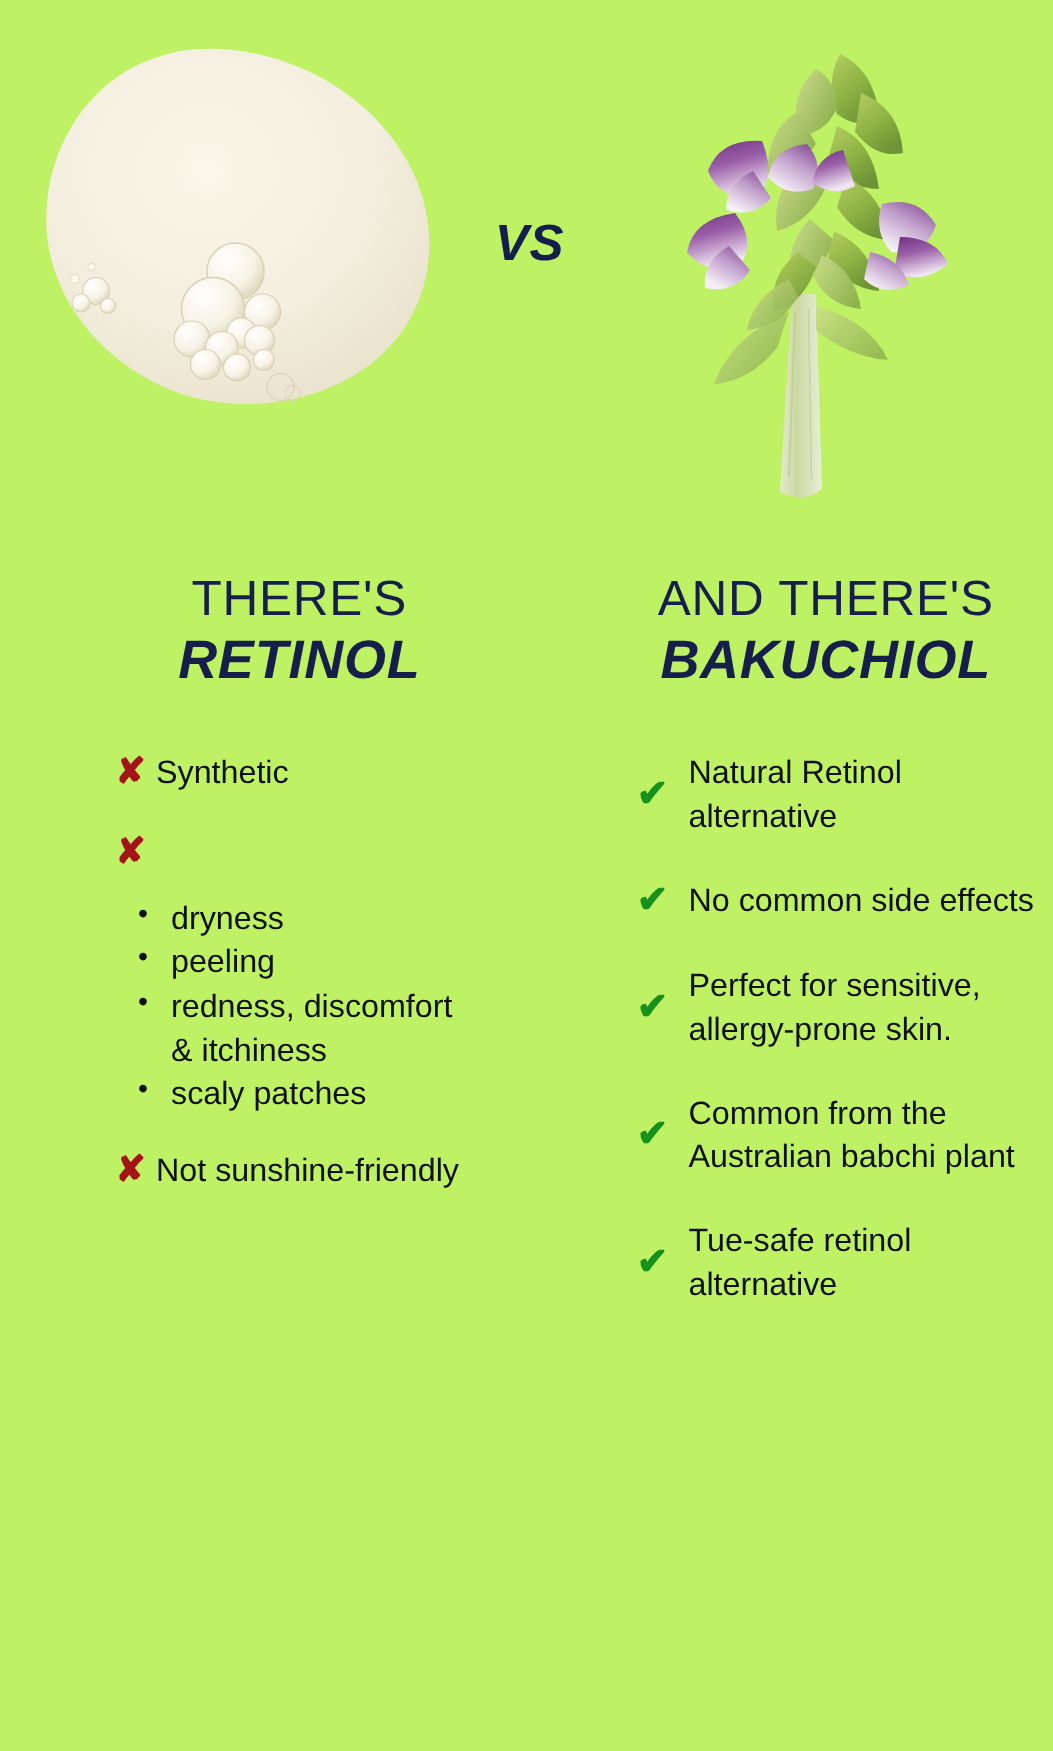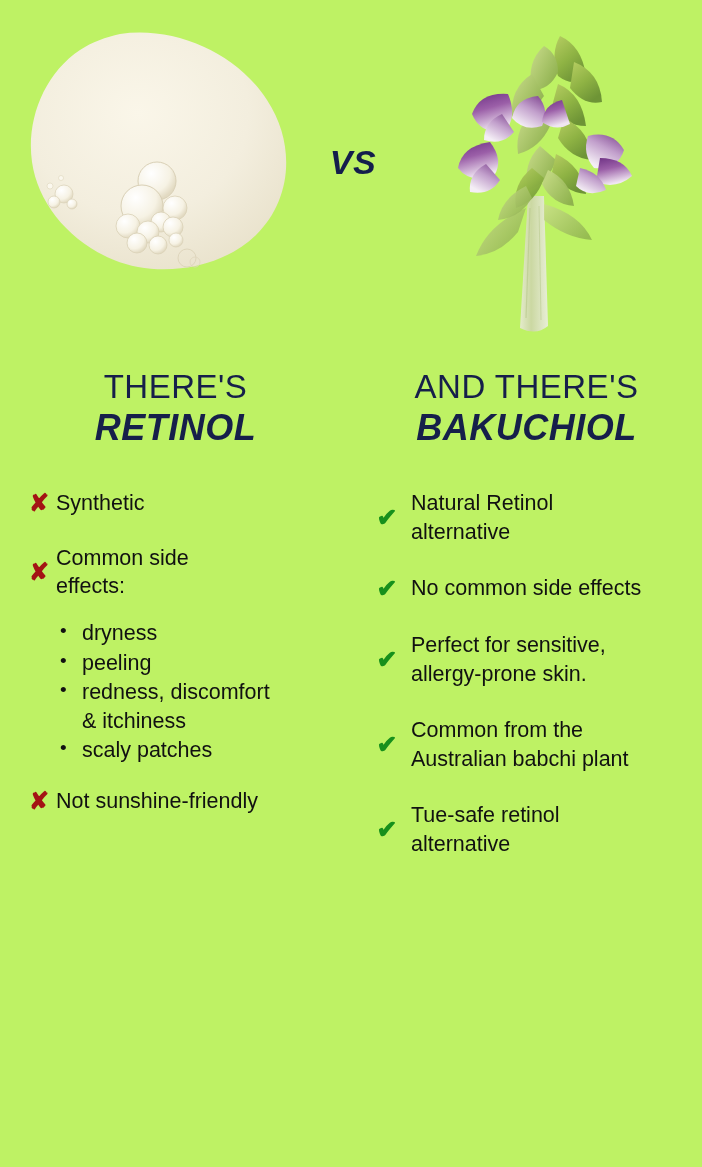--- a/index.html
+++ b/index.html
@@ -22,42 +22,42 @@
     text-align:center;
     font-size:34px; font-weight:bold; font-style:italic;
     color:#141E4C; letter-spacing:0.5px;
   }
 
   .plant-wrap { position:absolute; left:440px; top:18px; width:214px; height:318px; }
   .plant-svg { display:block; width:214px; height:318px; }
 
   
   .columns { position:absolute; left:0; top:370px; width:702px; }
-  .col { position:absolute; top:0; }
+  .col { position:absolute; top:12px;padding-left:48px; }
   .col-left  { left:0px;   width:351px; }
   .col-right { left:351px; width:351px; }
 
   .head { text-align:center; color:#161F4A; line-height:1.06; }
   .head-small { font-size:33px; font-weight:400; letter-spacing:0.5px; }
   .head-big { font-size:36px; font-weight:bold; font-style:italic; letter-spacing:0.5px; margin-top:4px; }
 
   .list { margin-top:42px; }
   .li { display:flex; align-items:center; }
   .li-mark {
     flex:0 0 auto; width:34px; text-align:center;
     font-size:24px; font-weight:bold; line-height:1;
   }
   .mark-x { color:#A31414; }
   .mark-check { color:#17901C; font-size:25px; }
   .li-text { font-size:21.5px; line-height:1.33; color:#111; }
 
   .left-list .li { margin-bottom:26px; padding-left:22px; }
   .left-list .li-text { max-width:205px; }
 
-  .bullets { list-style:none; margin:-8px 0 22px 16px; padding-left:40px; }
+  .bullets { list-style:none; margin:-8px 0 22px 0; padding-left:40px; }
   .bullets li {
     position:relative; padding-left:26px;
     font-size:21.5px; line-height:1.33; color:#111;
     max-width:225px; margin-bottom:1px;
   }
   .bullets li::before {
     content:"\2022"; position:absolute; left:4px; top:-1px;
     font-size:19px; color:#111;
   }
 
@@ -189,21 +189,20 @@
 
       <div class="list left-list">
 
         <div class="li">
           <span class="li-mark mark-x">✘</span>
           <span class="li-text">Synthetic</span>
         </div>
 
         <div class="li">
           <span class="li-mark mark-x">✘</span>
-          <span class="li-text">Common side effects:</span>
         </div>
 
         <ul class="bullets">
           <li>dryness</li>
           <li>peeling</li>
           <li>redness, discomfort &amp; itchiness</li>
           <li>scaly patches</li>
         </ul>
 
         <div class="li">

